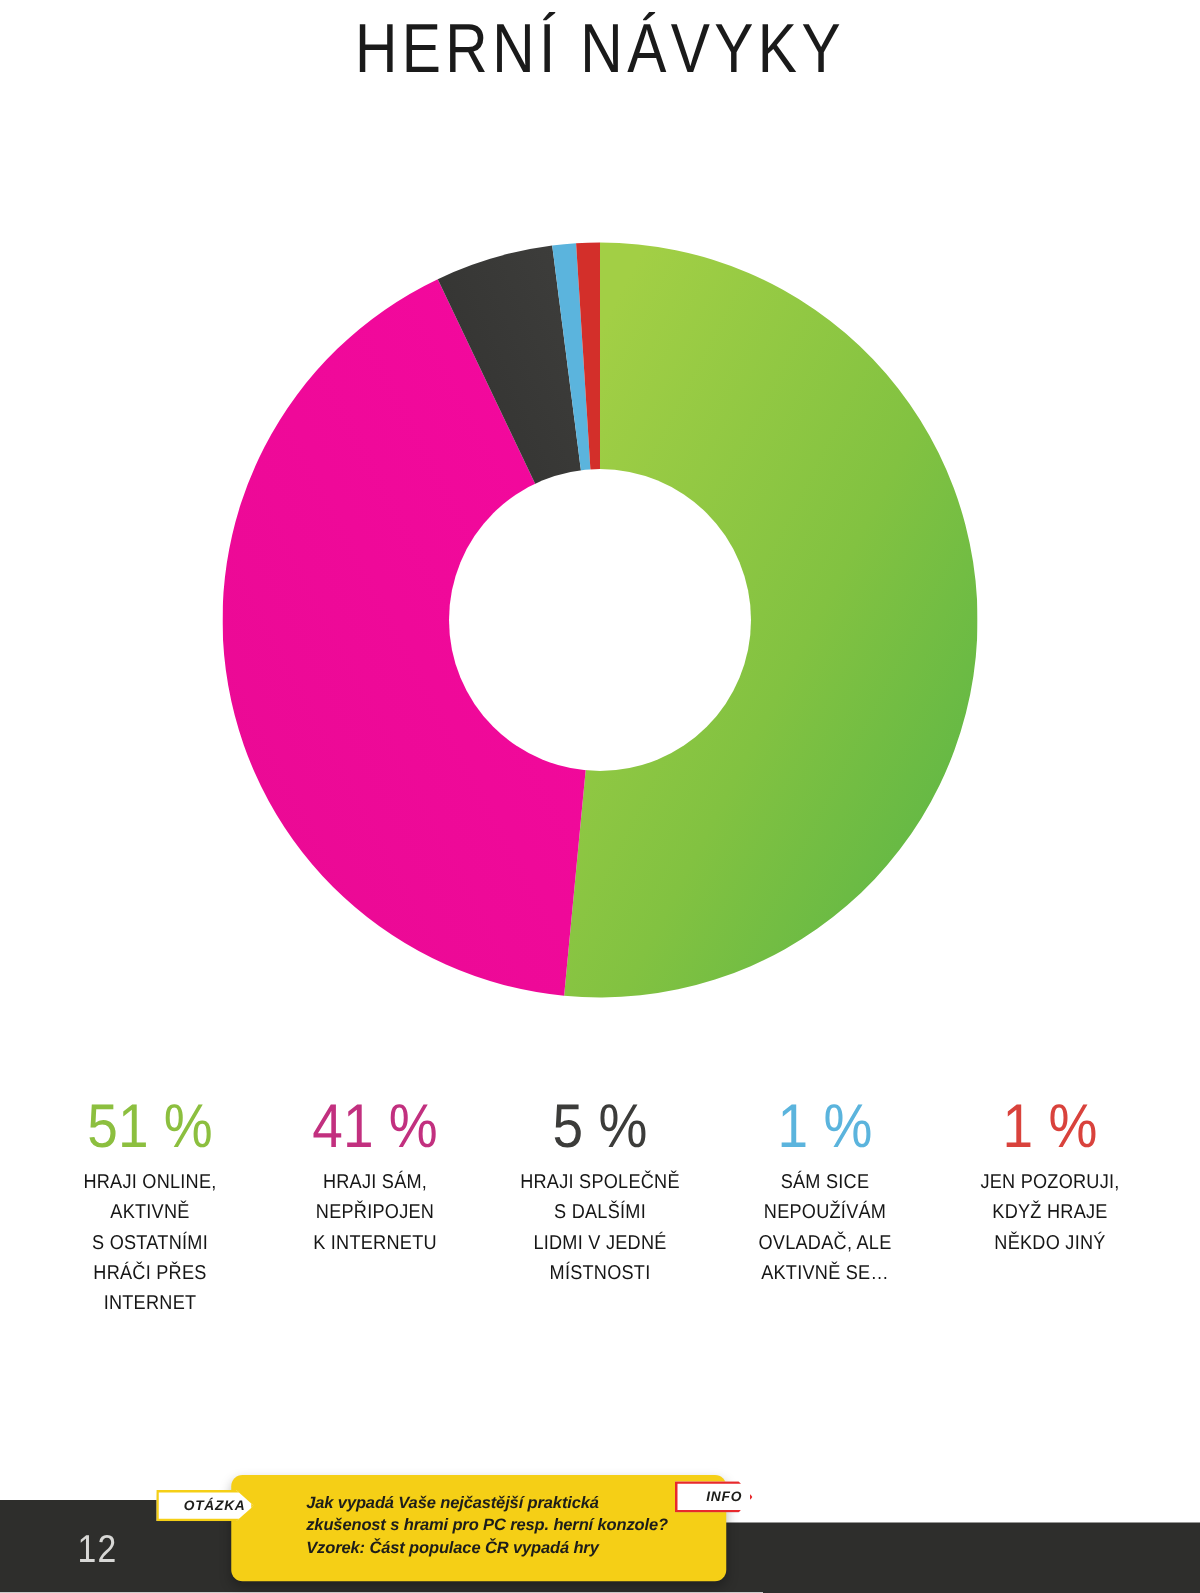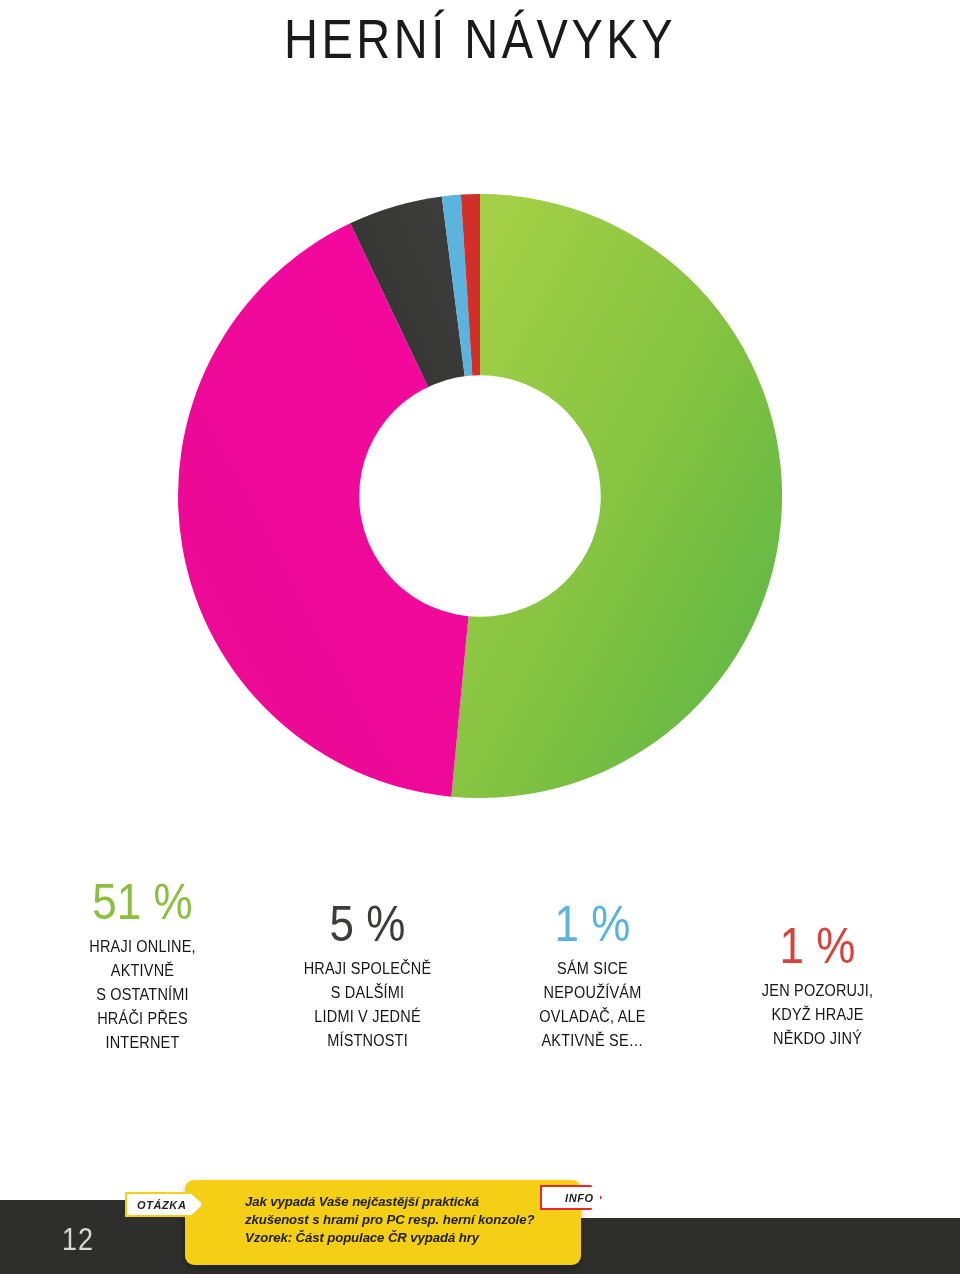--- a/index.html
+++ b/index.html
@@ -34,21 +34,21 @@
     width:604px; height:648px;
   }
   .chart-wrap svg { display:block; width:100%; height:100%; }
 
   
   .legend {
     position:absolute;
     top:876px; left:30px;
     width:900px;
     display:flex;
-    align-items:flex-end;
+    align-items:flex-start;
     justify-content:space-between;
   }
   .legend-item {
     flex:1 1 0;
     text-align:center;
     padding:0 4px;
   }
   .legend-pct {
     font-size:44px;
     font-weight:300;
@@ -127,21 +127,21 @@
   }
 
   
   .tag {
     position:absolute;
     height:25px;
     background:#ffffff;
     display:flex;
     align-items:center;
     justify-content:flex-start;
-    padding-left:10px;
+    padding-left:20px;
     font-size:11px;
     font-weight:700;
     font-style:italic;
     letter-spacing:0.6px;
     color:#1d1d1a;
     box-shadow:0 2px 5px rgba(0,0,0,0.3);
     clip-path:polygon(0 0, 82% 0, 100% 50%, 82% 100%, 0 100%);
   }
   .tag-question {
     left:125px; top:1192px;
@@ -195,20 +195,28 @@
       <div class="legend-pct" style="color: rgb(140, 191, 63);">51 %</div>
       <div class="legend-label">
           <div>HRAJI ONLINE,</div>
           <div>AKTIVNĚ</div>
           <div>S OSTATNÍMI</div>
           <div>HRÁČI PŘES</div>
           <div>INTERNET</div>
         </div>
     </div>
     <div class="legend-item">
+      <div class="legend-pct" style="color: rgb(194, 48, 127);">41 %</div>
+      <div class="legend-label">
+          <div>HRAJI SÁM,</div>
+          <div>NEPŘIPOJEN</div>
+          <div>K INTERNETU</div>
+        </div>
+    </div>
+    <div class="legend-item">
       <div class="legend-pct" style="color: rgb(60, 60, 58);">5 %</div>
       <div class="legend-label">
           <div>HRAJI SPOLEČNĚ</div>
           <div>S DALŠÍMI</div>
           <div>LIDMI V JEDNÉ</div>
           <div>MÍSTNOSTI</div>
         </div>
     </div>
     <div class="legend-item">
       <div class="legend-pct" style="color: rgb(91, 180, 221);">1 %</div>

